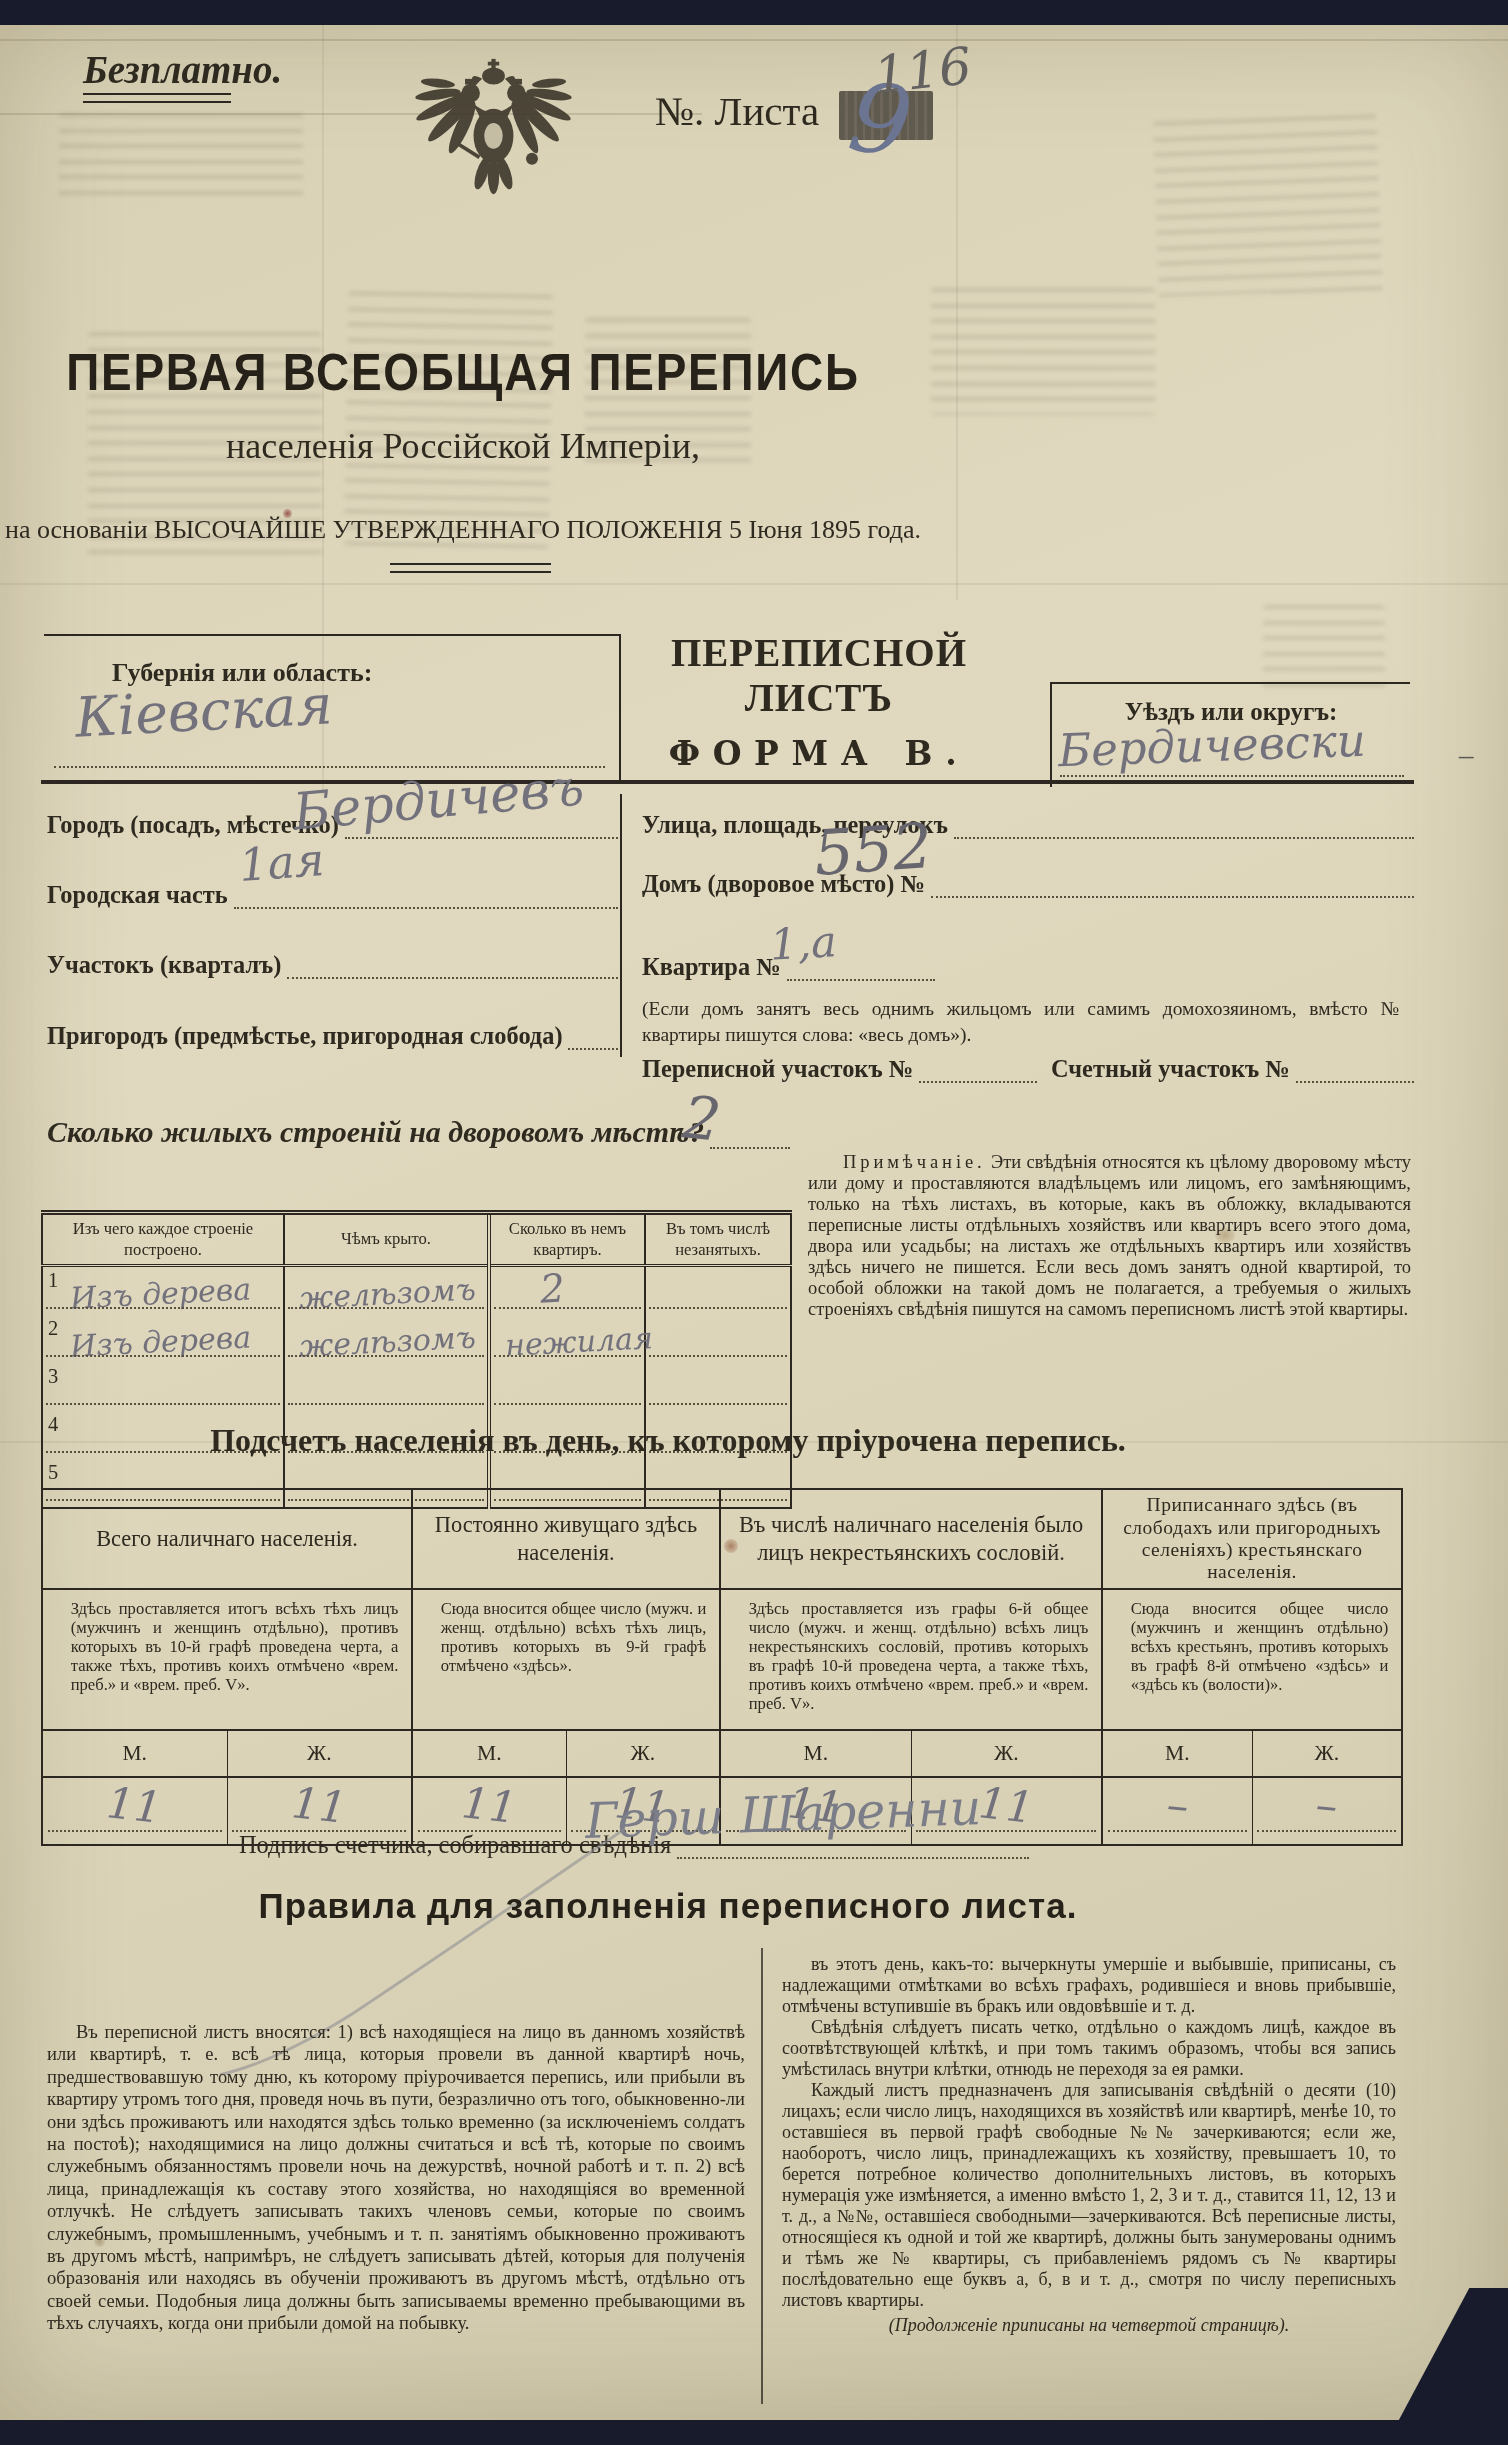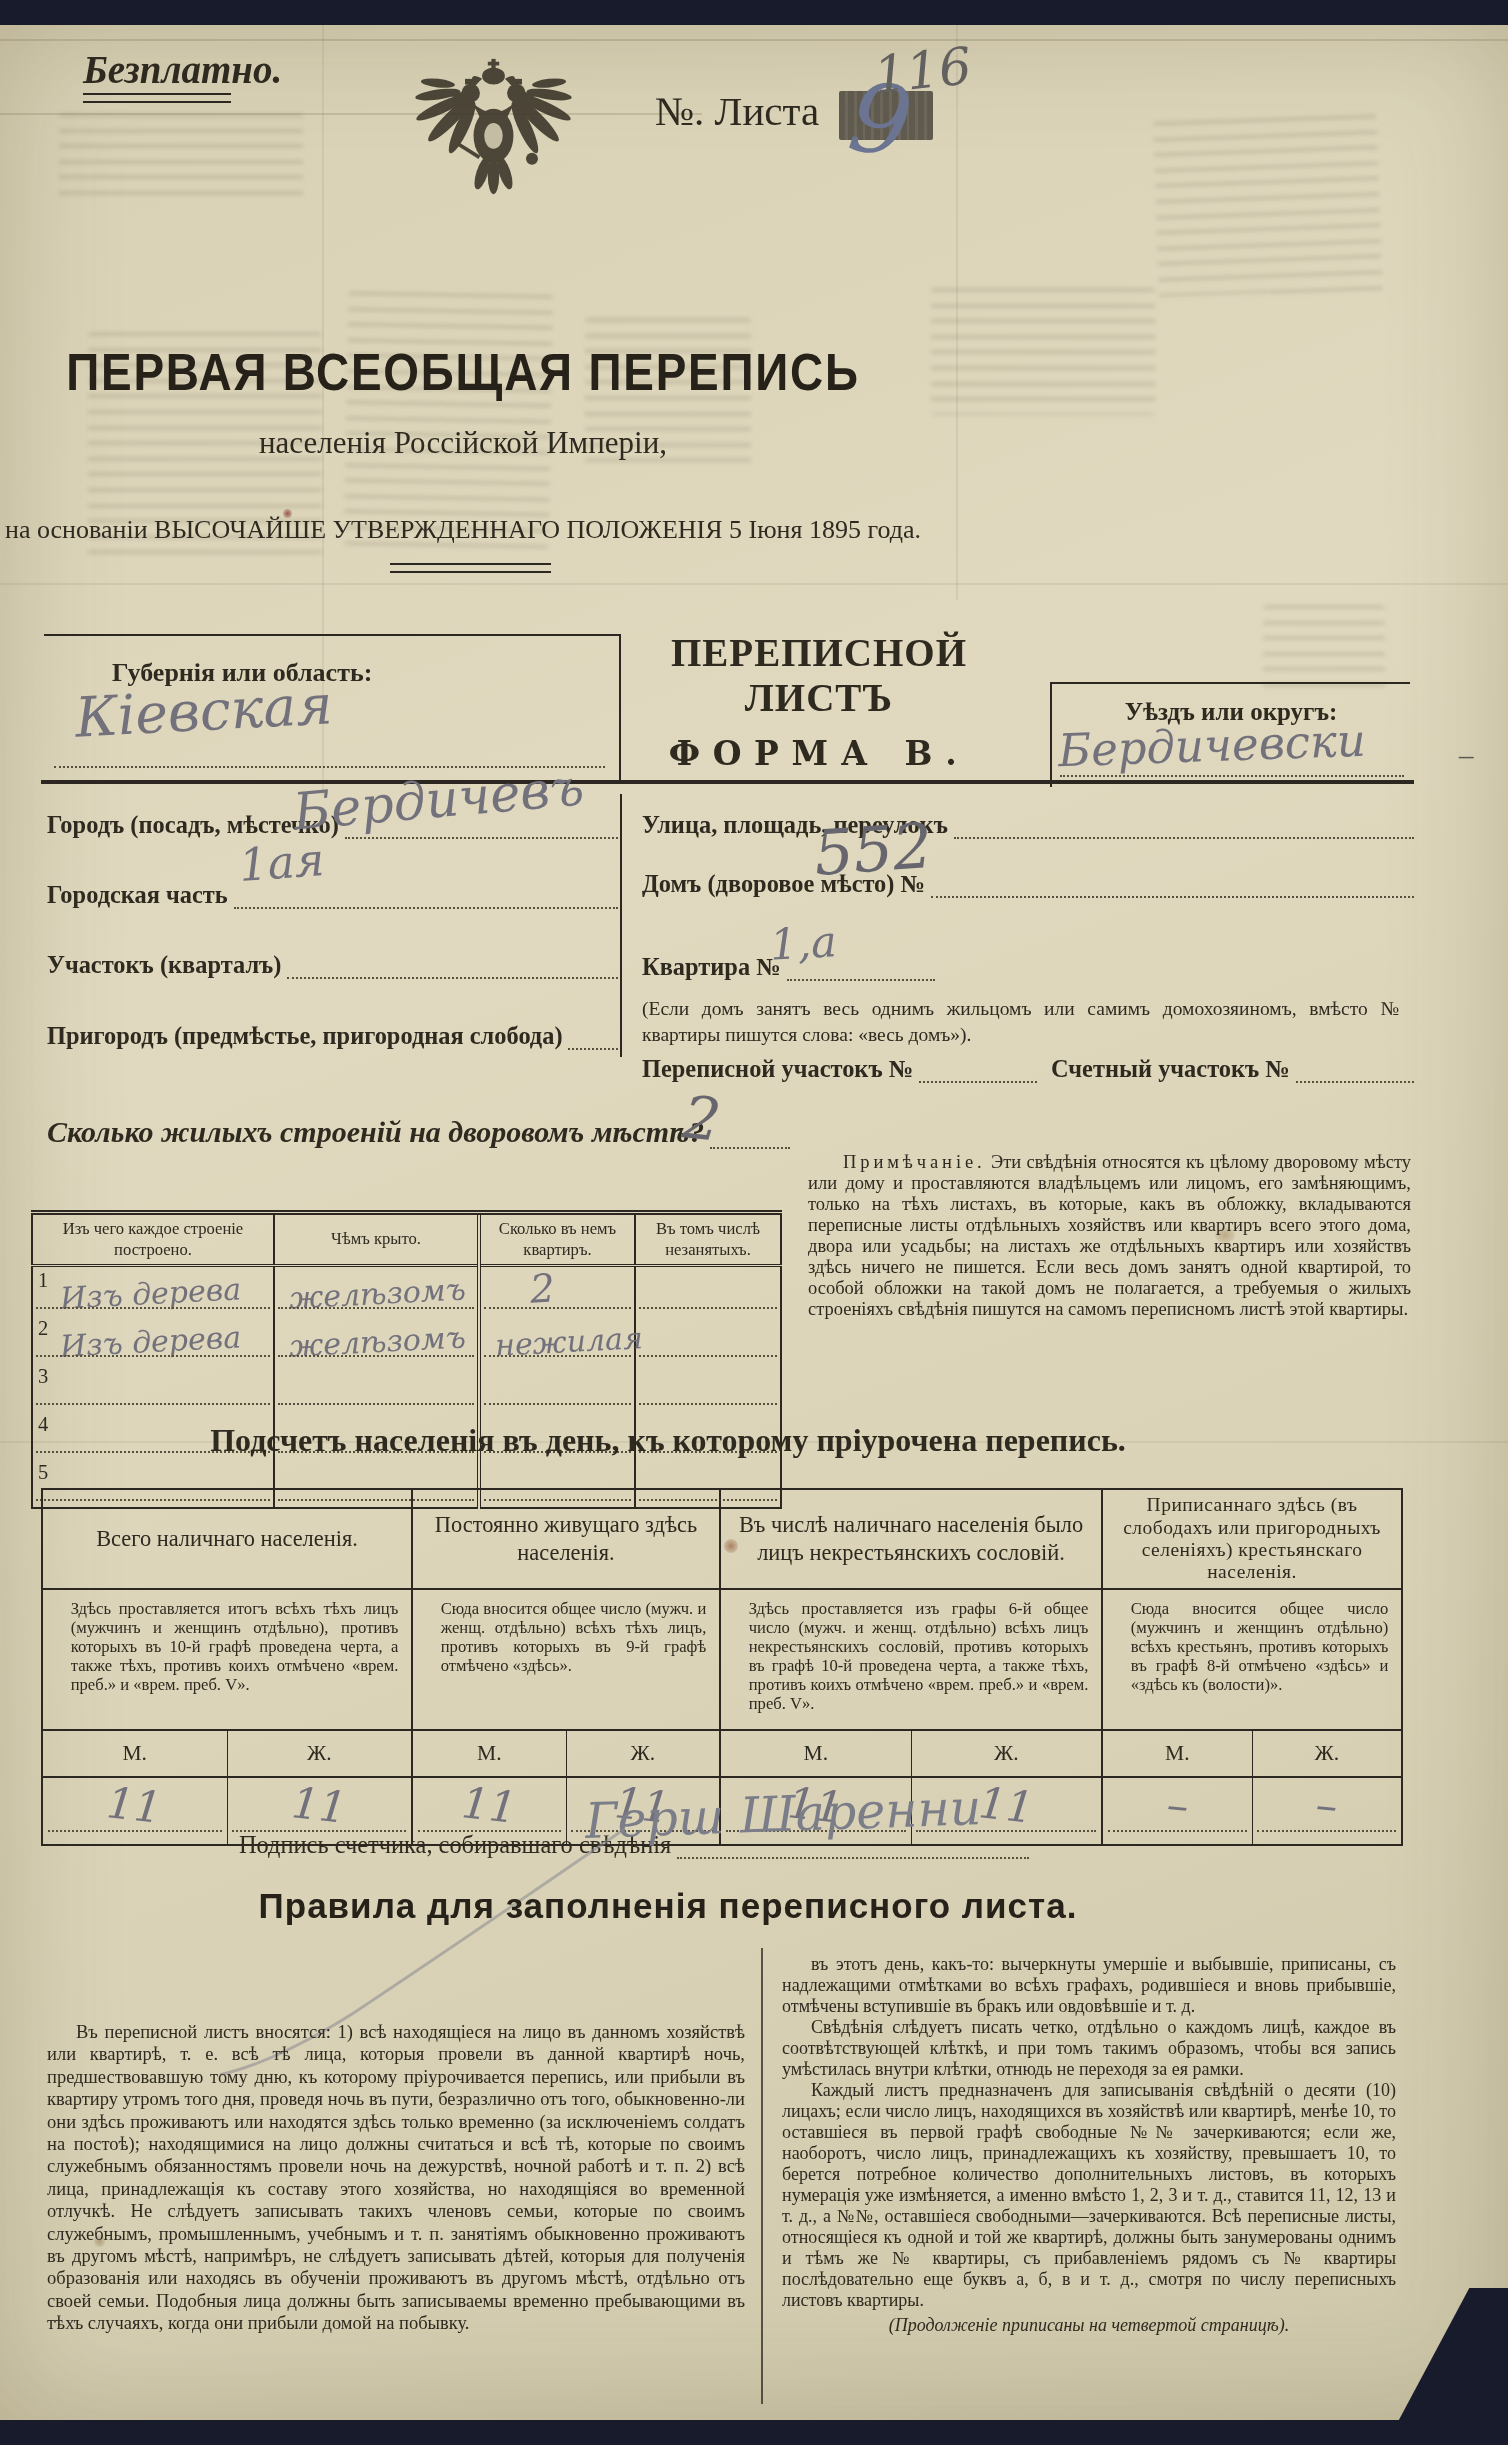--- a/index.html
+++ b/index.html
@@ -21,21 +21,21 @@
   .bold{font-weight:700;}
   .hw{font-family:"DejaVu Serif", serif;font-style:italic;color:#72717c;white-space:nowrap;}
   .leaderline{flex:1;border-bottom:2px dotted #56503d;height:1em;min-width:29px;}
   .fieldline{position:absolute;display:flex;align-items:flex-end;}
   .fieldline .lbl{white-space:nowrap;padding-right:5.9px;}
   .note{font-size:19.5px;line-height:1.32;text-align:justify;}
   
   .hbox{position:absolute;border-color:#2c2821;}
   
   table{border-collapse:collapse;}
-  .bld-table{position:absolute;left:31px;top:1185px;width:749px;border:2.4px solid #2c2821;border-top:5.9px double #2c2821;table-layout:fixed;}
+  .bld-table{position:absolute;left:41px;top:1185px;width:749px;border:2.4px solid #2c2821;border-top:5.9px double #2c2821;table-layout:fixed;}
   .bld-table th{font-size:16.6px;font-weight:400;line-height:1.25;padding:3.9px 5.9px;border-bottom:3.9px double #2c2821;vertical-align:middle;}
   .bld-table th,.bld-table td{border-left:2px solid #2c2821;}
   .bld-table th:first-child,.bld-table td:first-child{border-left:none;}
   .bld-table th.dbl,.bld-table td.dbl{border-left:4.9px double #2c2821;}
   .bld-table td{height:46px;position:relative;vertical-align:bottom;}
   .bld-table td .dots{position:absolute;left:2.9px;right:2.9px;bottom:5.9px;border-bottom:2px dotted #56503d;}
   .bld-table .rownum{position:absolute;left:4.9px;top:2px;font-size:20.5px;}
   .bld-table .cellhw{position:absolute;left:27px;bottom:3.9px;font-size:30px;transform:rotate(-3deg);}
   .bld-table td:not(:first-child) .cellhw{left:13.7px;}
   .ct{position:absolute;left:41px;top:1463px;width:1361px;border:2.9px solid #2c2821;table-layout:fixed;}
@@ -124,21 +124,21 @@
       <ellipse cx="60" cy="62" rx="6.5" ry="9" fill="#d9d2b7" opacity=".85"></ellipse>
     </svg>
 
     <div class="abs serif" style="left:655px;top:62px;font-size:41px;">№. Листа</div>
     <div class="abs" style="left:839px;top:66px;width:94px;height:49px;background:
          repeating-linear-gradient(90deg,#4a453c 0 5.9px,#5a5349 5.9px 8.8px);opacity:.85;border-radius:2px;"></div>
     <div class="abs hw" style="left:850px;top:39px;font-size:96px;color:#6b7490;transform:rotate(8deg);">9</div>
     <div class="abs hw" style="left:874px;top:15.6px;font-size:51px;color:#63615f;transform:rotate(-6deg);">116</div>
 
     <div class="abs sans bold center" style="left:0;top:318px;width:926px;font-size:51px;letter-spacing:2px;transform:scaleX(.9);transform-origin:center;color:#262219;">ПЕРВАЯ ВСЕОБЩАЯ ПЕРЕПИСЬ</div>
-    <div class="abs serif center" style="left:0;top:400px;width:926px;font-size:31px;">населенія Россійской Имперіи,</div>
+    <div class="abs serif center" style="left:0;top:400px;width:926px;font-size:36px;">населенія Россійской Имперіи,</div>
     <div class="abs serif center" style="left:0;top:490px;width:926px;font-size:26px;">на основаніи ВЫСОЧАЙШЕ УТВЕРЖДЕННАГО ПОЛОЖЕНІЯ 5 Іюня 1895 года.</div>
     <div class="abs" style="left:390px;top:538px;width:161px;height:5.9px;border-top:2px solid #2c2821;border-bottom:2px solid #2c2821;"></div>
 
     <div class="hbox" style="left:44px;top:609px;width:575px;height:148px;border-top:2.4px solid #2c2821;border-right:2.4px solid #2c2821;">
       <div class="serif bold" style="position:absolute;left:68px;top:21.5px;font-size:26px;">Губернія или область:</div>
       <div style="position:absolute;left:9.8px;right:13.7px;bottom:15.6px;border-bottom:2px dotted #56503d;"></div>
       <div class="hw" style="position:absolute;left:31px;top:43px;font-size:55px;transform:rotate(-3deg);">Кіевская</div>
     </div>
     <div class="abs serif center" style="left:624px;top:605px;width:390px;">
       <div class="bold" style="font-size:39px;letter-spacing:1px;">ПЕРЕПИСНОЙ ЛИСТЪ</div>

